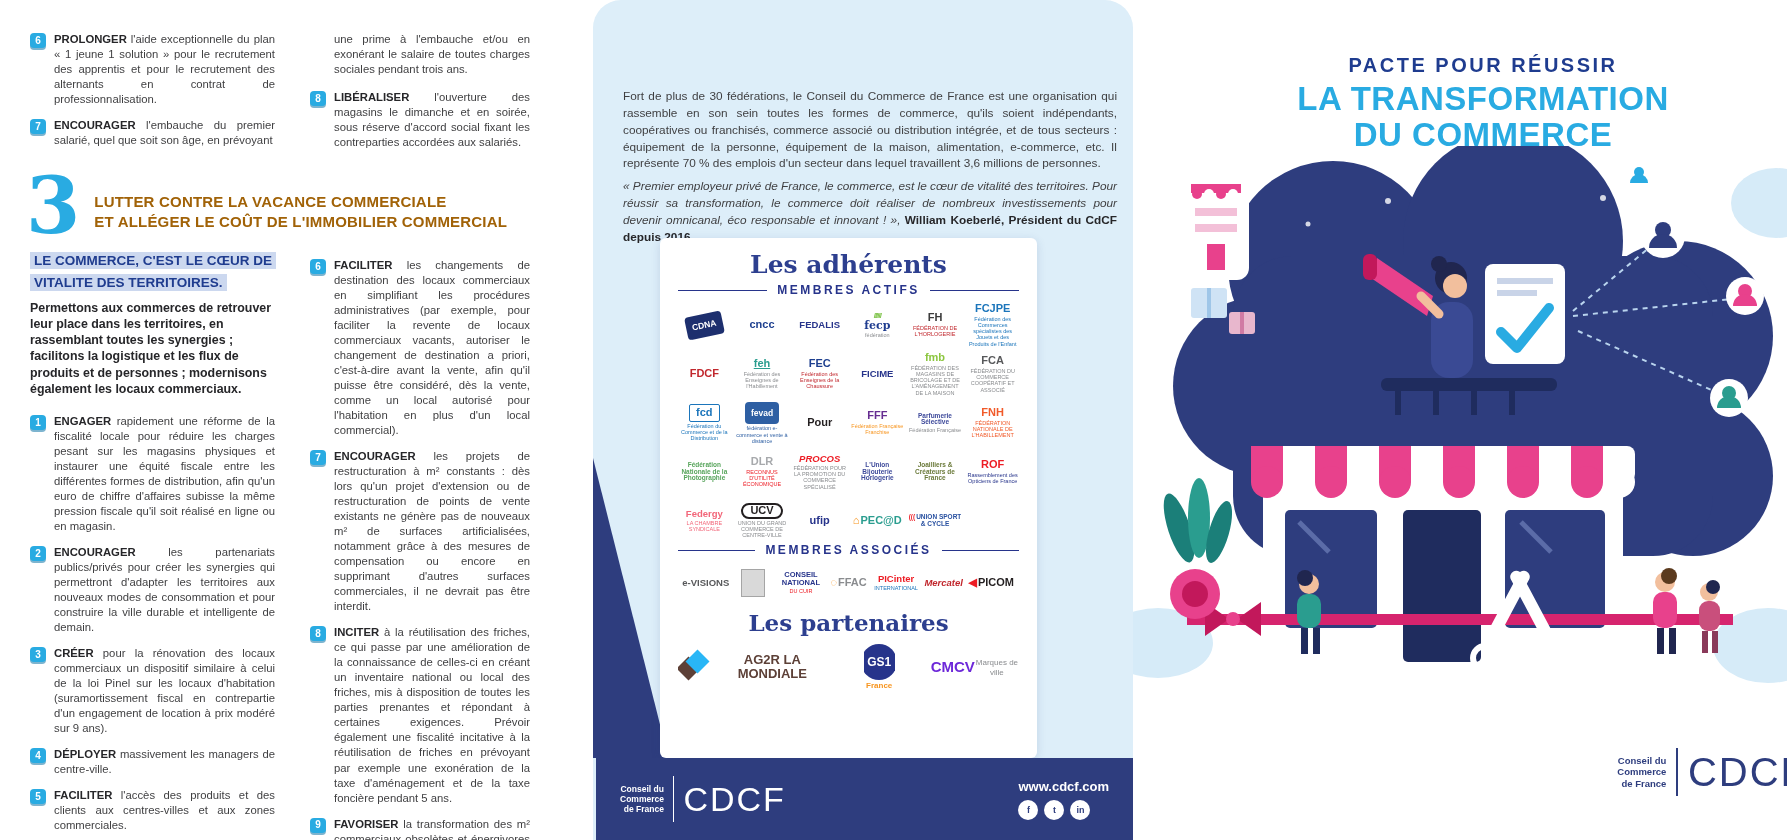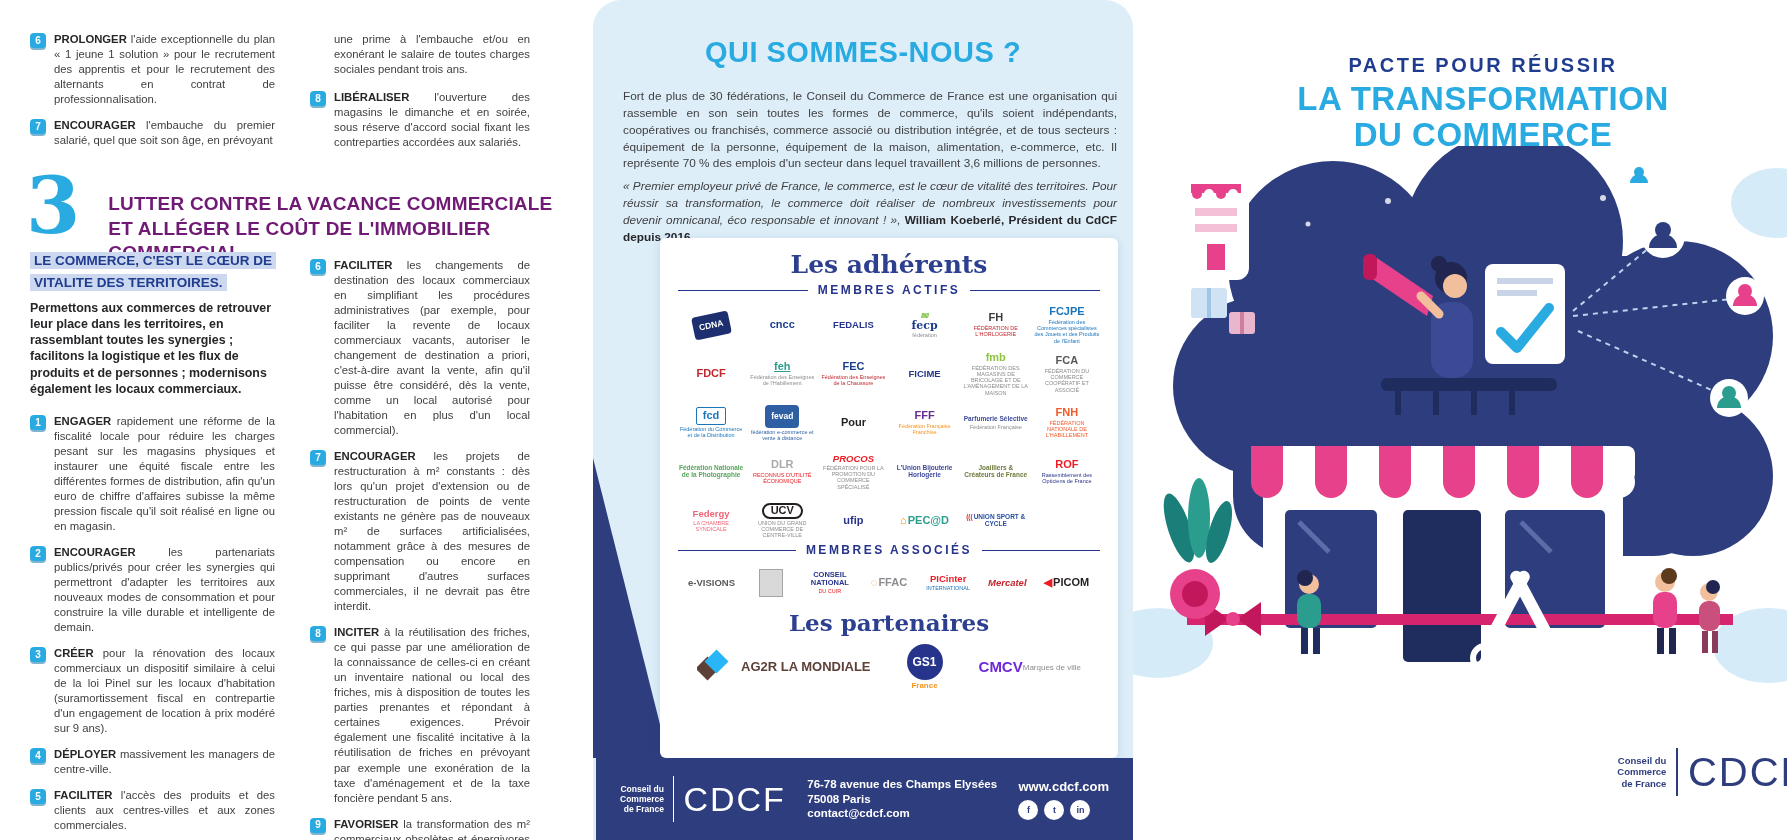--- a/index.html
+++ b/index.html
@@ -12,39 +12,39 @@
   .item{position:relative;padding-left:24px;margin-bottom:11px;font-size:11.3px;line-height:1.33;
         text-align:justify;color:#3f3f41;}
   .item.cont{margin-bottom:13px;}
   .badge{position:absolute;left:0;top:1px;width:16px;height:15px;background:#29abe2;color:#fff;
          font-weight:700;font-size:10px;border-radius:4px;display:flex;align-items:center;
          justify-content:center;box-shadow:0 2px 0 rgba(18,118,168,.55);}
   .kw{font-weight:800;color:#262629;}
   .sec3{position:absolute;left:26px;top:176px;display:flex;align-items:flex-start;}
   .sec-num{font-family:"DejaVu Serif",serif;font-weight:700;font-size:78px;line-height:.78;
            color:#29abe2;}
-  .sec-titles{margin-left:28px;margin-top:16px;font-size:19px;font-weight:800;color:#701a75;
+  .sec-titles{margin-left:14px;margin-top:16px;font-size:15px;font-weight:800;color:#a16207;
               line-height:1.3;letter-spacing:.2px;}
   .hl{background:#ccd8ef;color:#1f3c8f;font-weight:800;font-size:13.5px;line-height:1.6;
       padding:1px 4px;-webkit-box-decoration-break:clone;box-decoration-break:clone;}
   .intro{font-size:12.4px;font-weight:800;color:#262629;line-height:1.3;}
 
   
   .panel-mid{position:absolute;left:593px;top:0;width:540px;height:840px;background:#ddeef9;
              border-radius:28px 28px 0 0;}
   .mid-heading{padding-top:36px;text-align:center;color:#29abe2;font-size:29px;font-weight:800;
                letter-spacing:.5px;}
   .mid-para{position:absolute;left:30px;right:16px;top:88px;font-size:11.8px;line-height:1.43;
             text-align:justify;color:#3f3f41;}
   .mid-quote{position:absolute;left:30px;right:16px;top:178px;font-size:11.8px;line-height:1.43;
              text-align:justify;font-style:italic;color:#3f3f41;}
   .mid-quote .attr{font-style:normal;font-weight:800;color:#262629;}
   .wedge{position:absolute;left:0;top:432px;width:92px;height:326px;background:#2e3d7e;
          clip-path:polygon(0 8%,82% 100%,0 100%);}
-  .card{position:absolute;left:67px;top:238px;width:458px;height:520px;background:#fff;
+  .card{position:absolute;left:67px;top:238px;width:377px;height:520px;background:#fff;
         border-radius:6px;box-shadow:0 2px 10px rgba(40,60,120,.15);box-sizing:border-box;
         padding:8px 18px;z-index:2;}
   .adh-title{font-family:"DejaVu Serif",serif;font-weight:700;font-size:25px;color:#2d3f8f;
              text-align:center;margin:4px 0 2px;}
   .adh-title.small{font-size:23px;margin-top:6px;}
   .divider{display:flex;align-items:center;gap:10px;color:#27348b;font-size:12px;font-weight:700;
            letter-spacing:2.5px;margin:4px 0 6px;}
   .divider .line{flex:1;height:1px;background:#27348b;}
   .logo-grid{display:grid;grid-template-columns:repeat(6,1fr);gap:5px 5px;}
   .logo-cell{display:flex;flex-direction:column;align-items:center;justify-content:center;
@@ -134,21 +134,20 @@
       </div>
     <div id="items-col2" class="col" style="left:310px;top:258px;width:220px;">
         <div class="item"><span class="badge">6</span><span class="itxt"><span class="kw">FACILITER</span> les changements de destination des locaux commerciaux en simplifiant les procédures administratives (par exemple, pour faciliter la revente de locaux commerciaux vacants, autoriser le changement de destination a priori, c'est-à-dire avant la vente, afin qu'il puisse être considéré, dès la vente, comme un local autorisé pour l'habitation en plus d'un local commercial).</span></div>
         <div class="item"><span class="badge">7</span><span class="itxt"><span class="kw">ENCOURAGER</span> les projets de restructuration à m² constants : dès lors qu'un projet d'extension ou de restructuration de points de vente existants ne génère pas de nouveaux m² de surfaces artificialisées, notamment grâce à des mesures de compensation ou encore en supprimant d'autres surfaces commerciales, il ne devrait pas être interdit.</span></div>
         <div class="item"><span class="badge">8</span><span class="itxt"><span class="kw">INCITER</span> à la réutilisation des friches, ce qui passe par une amélioration de la connaissance de celles-ci en créant un inventaire national ou local des friches, mis à disposition de toutes les parties prenantes et répondant à certaines exigences. Prévoir également une fiscalité incitative à la réutilisation de friches en prévoyant par exemple une exonération de la taxe d'aménagement et de la taxe foncière pendant 5 ans.</span></div>
         <div class="item"><span class="badge">9</span><span class="itxt"><span class="kw">FAVORISER</span> la transformation des m² commerciaux obsolètes et énergivores grâce à une prime à la conversion.</span></div>
       </div>
   </div>
 
   <div class="panel-mid">
-    <div class="mid-heading">QUI SOMMES-NOUS ?</div>
     <div class="mid-para">Fort de plus de 30 fédérations, le Conseil du Commerce de France est une organisation qui rassemble en son sein toutes les formes de commerce, qu'ils soient indépendants, coopératives ou franchisés, commerce associé ou distribution intégrée, et de tous secteurs : équipement de la personne, équipement de la maison, alimentation, e-commerce, etc. Il représente 70 % des emplois d'un secteur dans lequel travaillent 3,6 millions de personnes.</div>
     <div class="mid-quote">
       <span>« Premier employeur privé de France, le commerce, est le cœur de vitalité des territoires. Pour réussir sa transformation, le commerce doit réaliser de nombreux investissements pour devenir omnicanal, éco responsable et innovant ! », </span><span class="attr">William Koeberlé, Président du CdCF depuis 2016.</span>
     </div>
 
     <div class="wedge"></div>
 
     <div class="card">
       <div class="adh-title">Les adhérents</div>
       <div class="divider">
@@ -317,25 +316,20 @@
 
     <div class="mid-footer">
       <div class="f-logo">
         <div class="f-org">
           <div>Conseil du</div>
           <div>Commerce</div>
           <div>de France</div>
         </div>
         <div class="f-vline"></div>
         <div class="f-cdcf">CDCF</div>
-      </div>
-      <div class="f-addr">
-        <div>76-78 avenue des Champs Elysées</div>
-        <div>75008 Paris</div>
-        <div>contact@cdcf.com</div>
       </div>
       <div class="f-right">
         <div class="f-web">www.cdcf.com</div>
         <div id="social-row" class="f-social">
             <span class="soc">f</span>
             <span class="soc">t</span>
             <span class="soc">in</span>
           </div>
       </div>
     </div>

